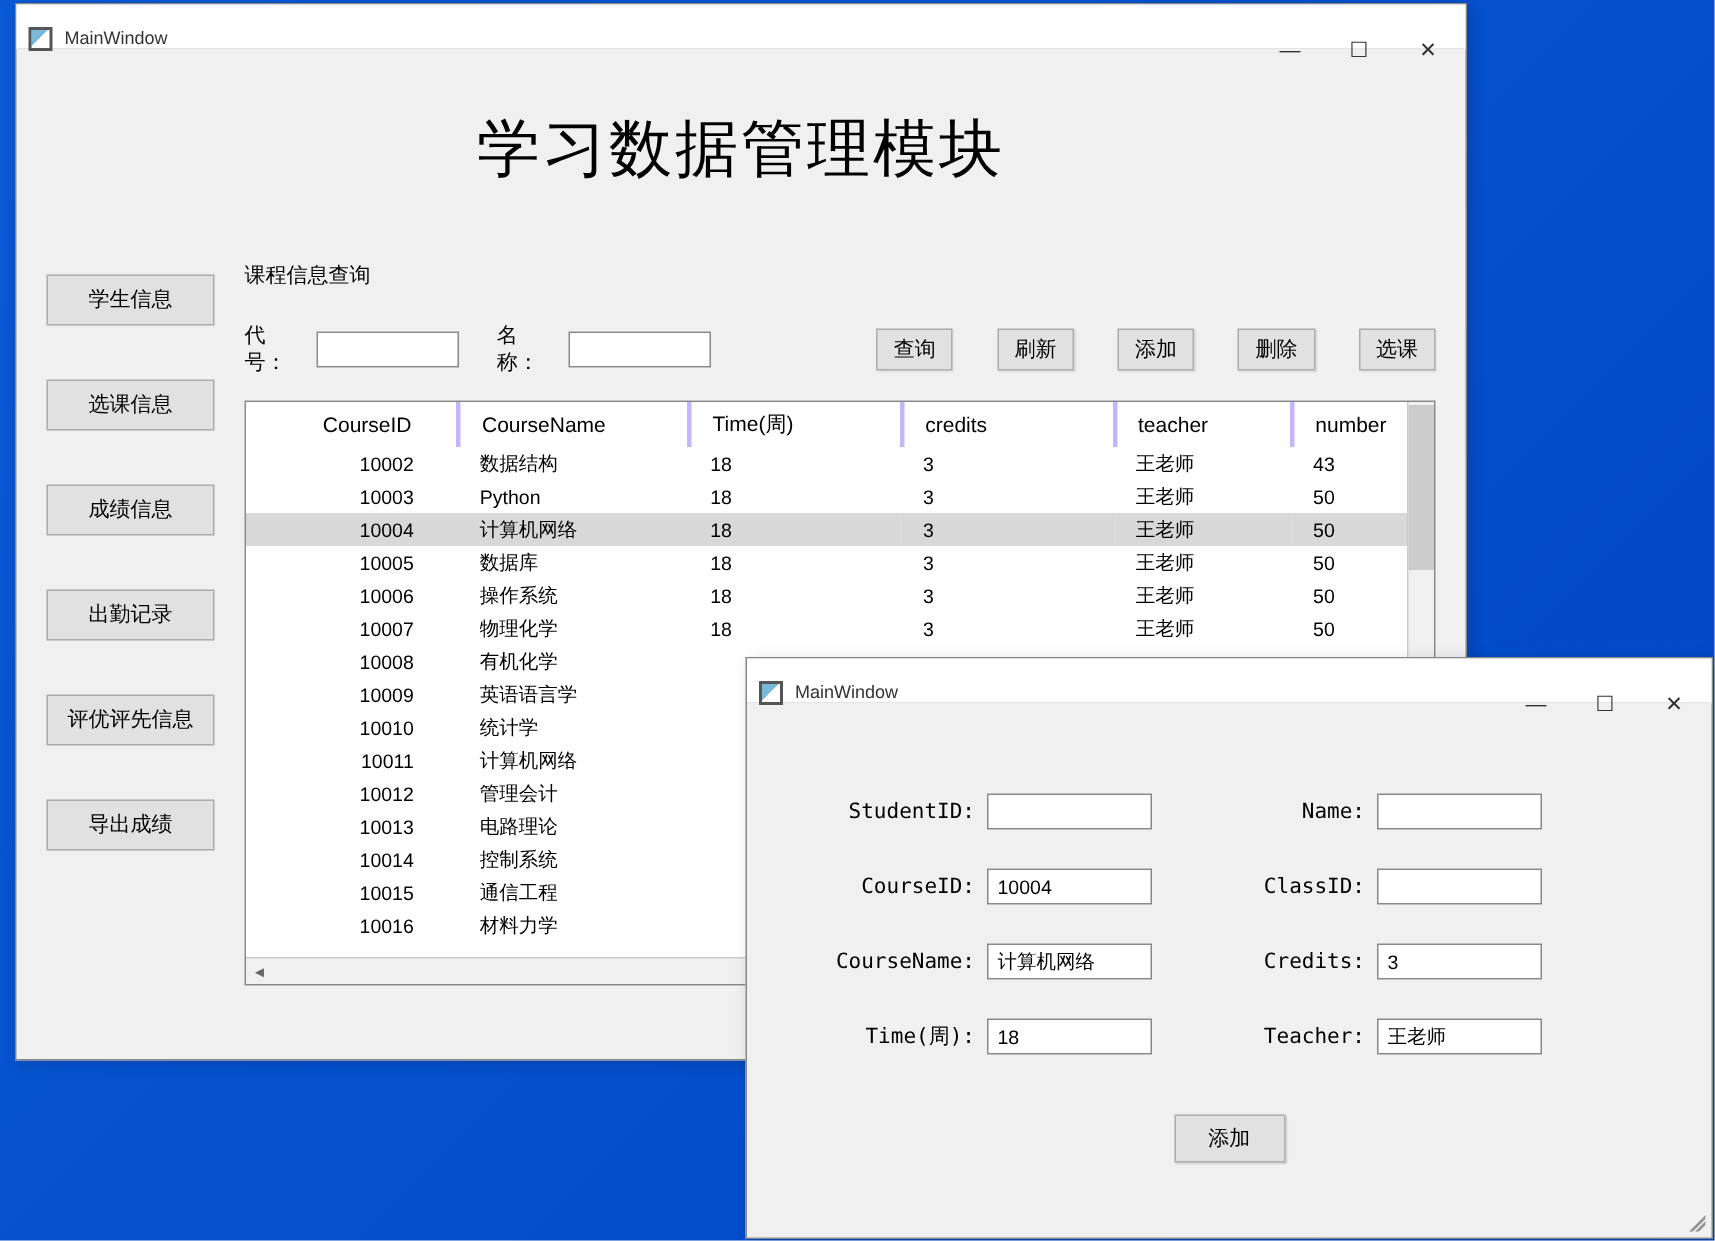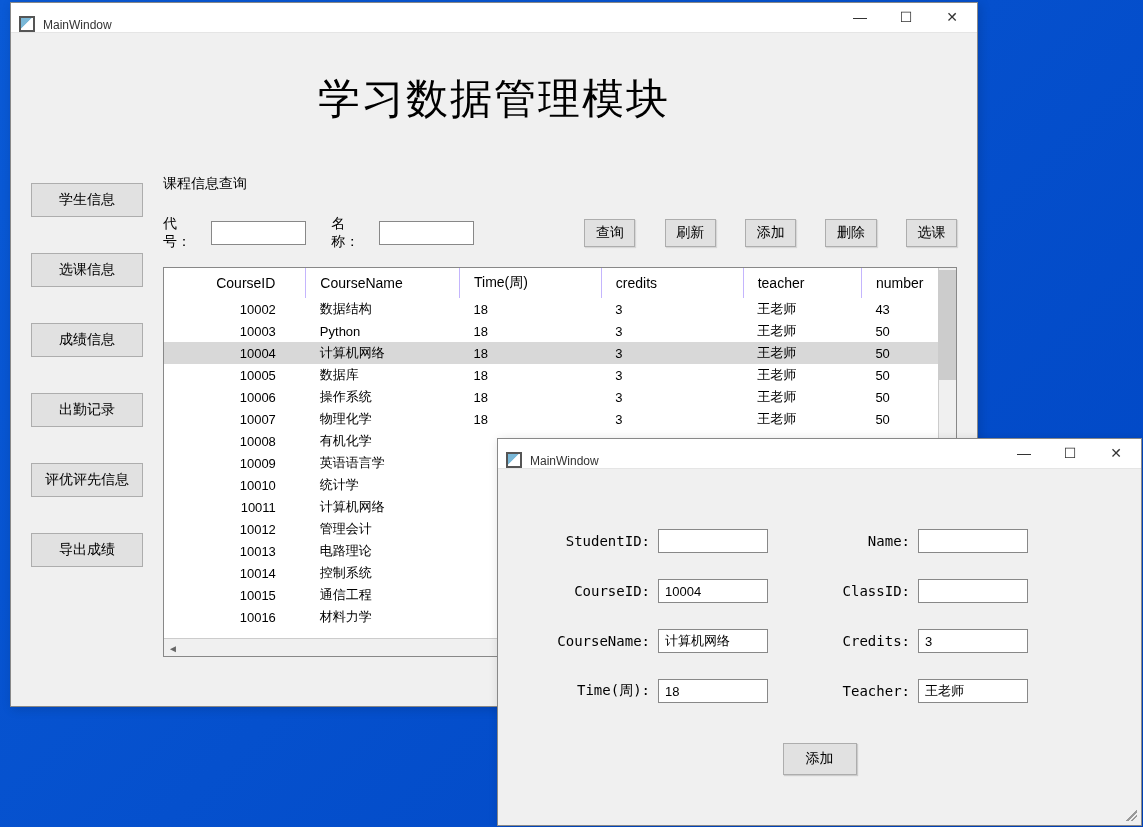--- a/index.html
+++ b/index.html
@@ -14,22 +14,22 @@
 .window {
   position: absolute;
   background: #f0f0f0;
   border: 1px solid #888;
   box-shadow: 2px 2px 10px rgba(0,0,0,0.15);
 }
 .titlebar {
   height: 30px;
   background: #fff;
   display: flex;
-  align-items: flex-end;
-  padding: 0 2px 0 8px;
+  align-items: flex-start;
+  padding: 15px 2px 0 8px;
   border-bottom: 1px solid #e5e5e5;
 }
 .titlebar-icon {
   width: 16px; height: 16px;
   border: 2px solid #555;
   background: linear-gradient(135deg, #7ab8d8 45%, #fff 46%);
   margin-right: 8px;
 }
 .titlebar-title { font-size: 12px; color: #333; flex: 1; }
 .titlebar-btns { display: flex; }
@@ -84,21 +84,21 @@
   height: 390px;
   display: flex;
   flex-direction: column;
 }
 .table-scroll { flex: 1; overflow: hidden; }
 table { width: 100%; border-collapse: collapse; font-size: 13px; }
 th {
   text-align: left;
   padding: 6px 10px 6px 14px;
   font-weight: normal;
-  border-right: 1px solid #c4b5fd;
+  border-right: 3px solid #c4b5fd;
   background: #fff;
   font-size: 14px;
 }
 th:last-child { border-right: none; }
 td { padding: 2px 10px 2px 14px; }
 tr.selected td { background: #d8d8d8; }
 .col-id { width: 120px; text-align: right; padding-right: 30px; }
 td.col-id { text-align: right; padding-right: 30px; }
 .col-name { width: 130px; }
 .col-time { width: 120px; }

